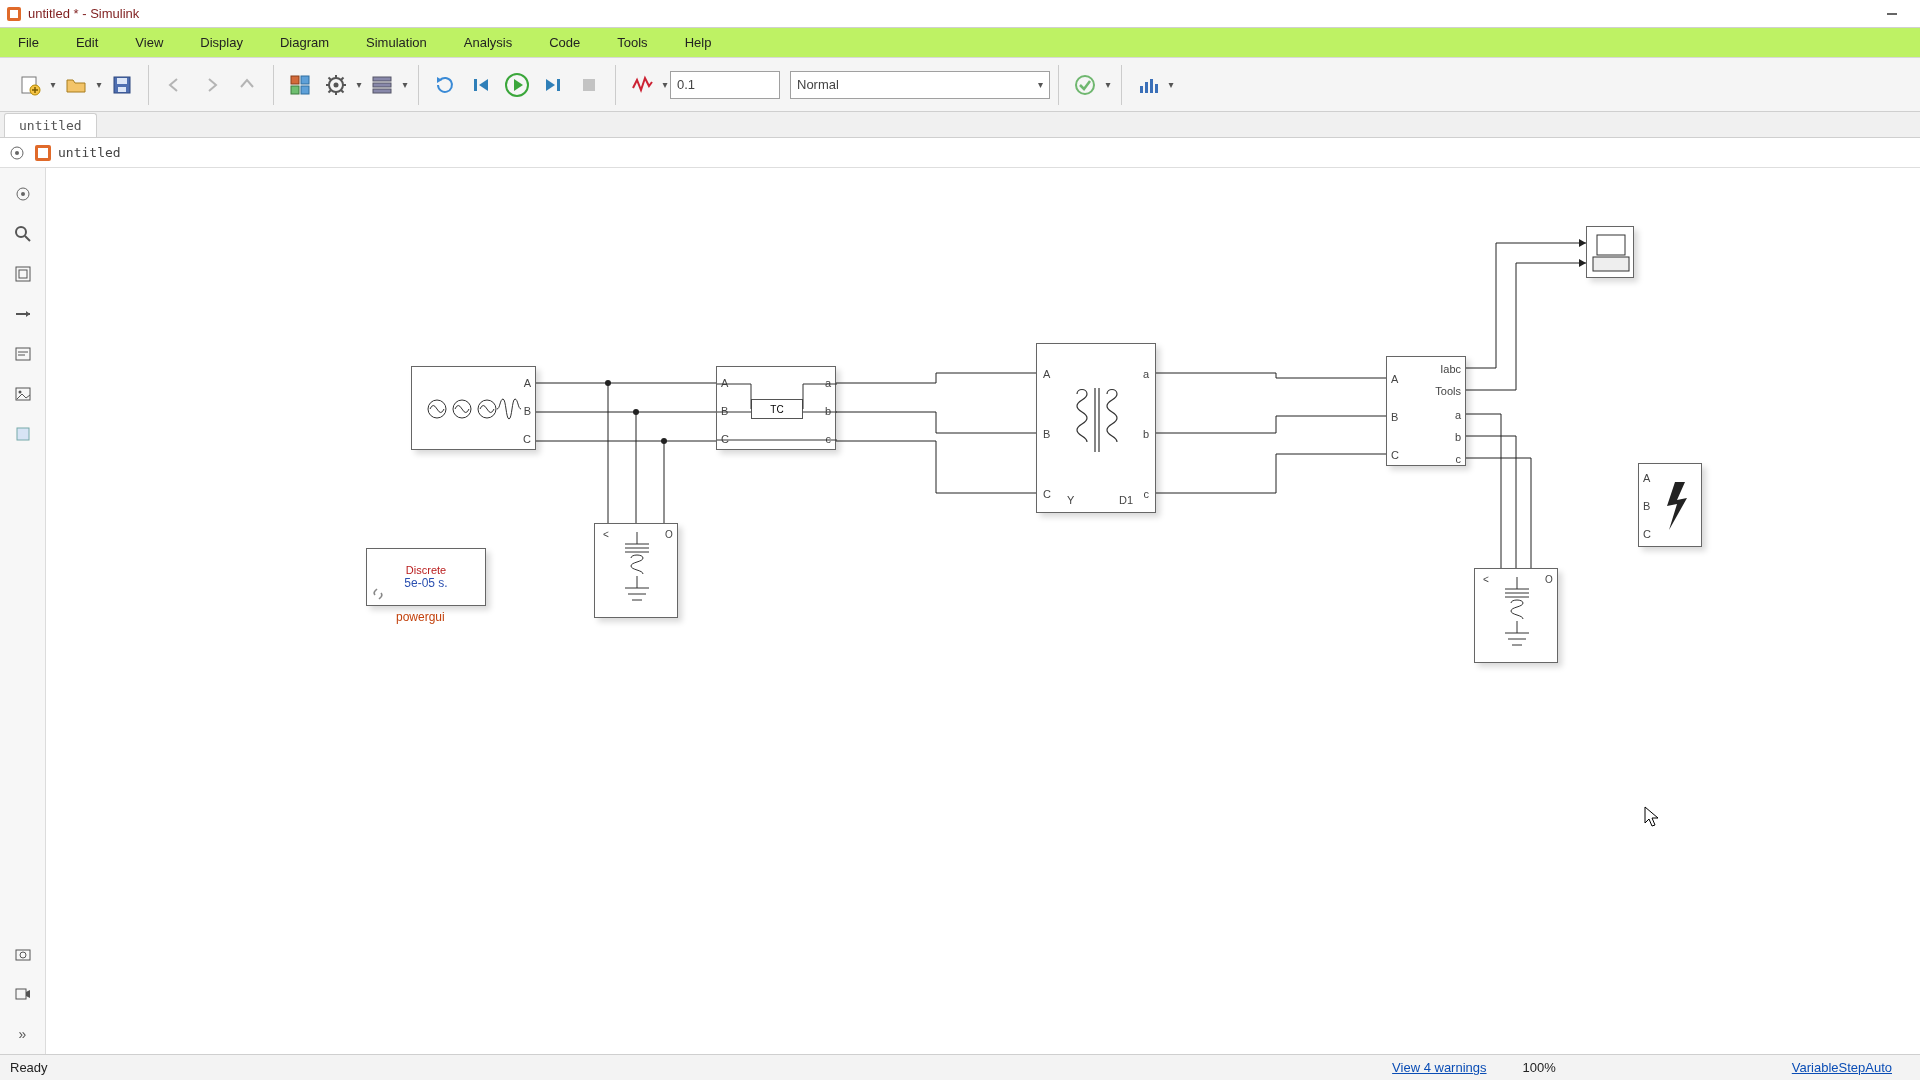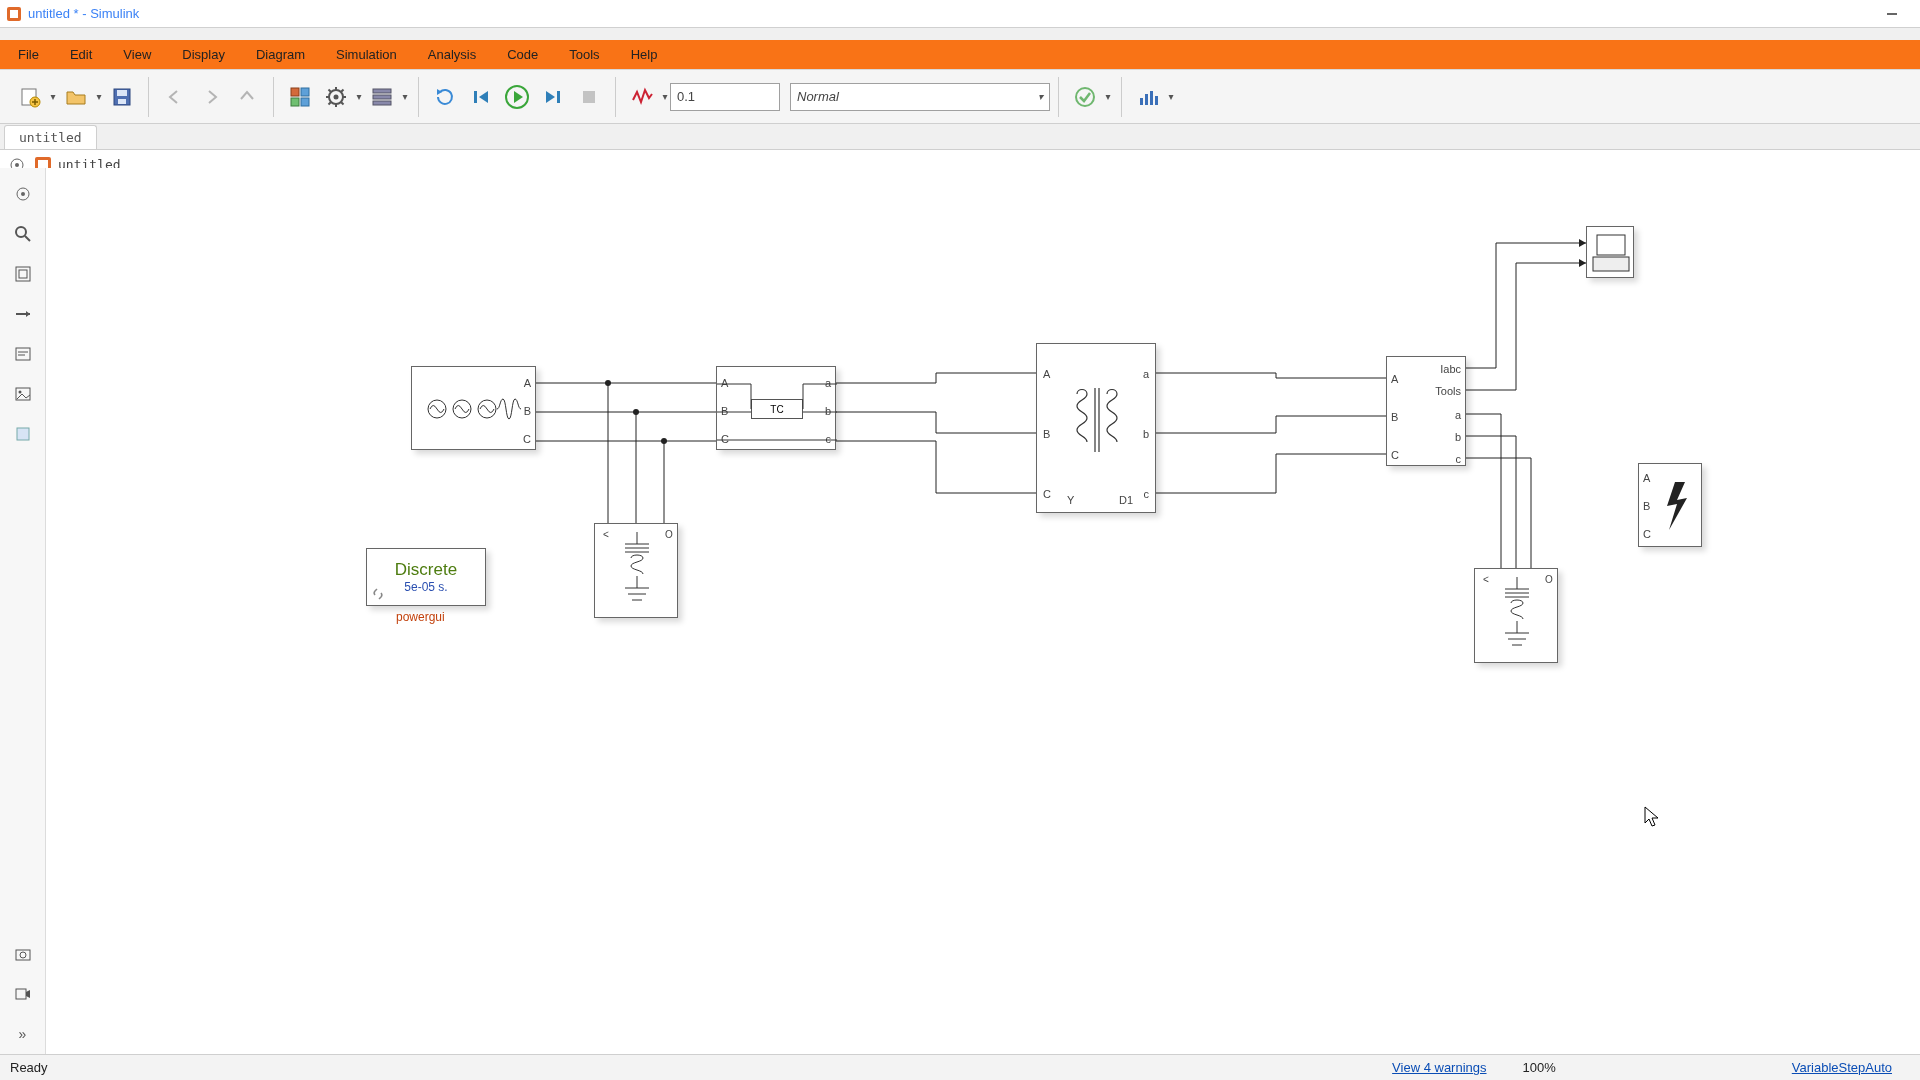--- a/index.html
+++ b/index.html
@@ -1,36 +1,36 @@
 <!DOCTYPE html>
 <html><head>
 <meta charset="utf-8">
 <style>
   * { box-sizing: border-box; margin: 0; padding: 0; user-select: none; }
   html, body { width: 1920px; height: 1080px; font-family: "Segoe UI", Tahoma, sans-serif; font-size: 13px; background: #f0f0f0; overflow: hidden; }
 
   
   .titlebar { height: 28px; background: #ffffff; display: flex; align-items: center; padding: 0 6px; border-bottom: 1px solid #d0d0d0; }
   .titlebar .app-icon { width: 16px; height: 16px; margin-right: 6px; display:inline-block; }
-  .titlebar .title { color: #3b82f6; }
+  .titlebar .title { color: #7f1d1d; }
   .titlebar .spacer { flex: 1; }
   .win-btn { width: 44px; height: 100%; display:flex; align-items:center; justify-content:center; }
 
   
-  .menubar { height: 30px; background: #f97316; display: flex; align-items: center; padding: 0 8px; gap: 11px; border-bottom: 1px solid #d8d8d8; margin-top: 12px;}
+  .menubar { height: 30px; background: #bef264; display: flex; align-items: center; padding: 0 8px; gap: 17px; border-bottom: 1px solid #d8d8d8;}
   .menubar .item { padding: 4px 10px; color:#222; }
 
   
   .toolbar { height: 54px; background: #f5f5f5; border-bottom: 1px solid #cfcfcf; display: flex; align-items: center; padding: 0 6px; }
   .tb-group { display:flex; align-items:center; height:100%; padding:0 6px; }
   .tb-sep { width:1px; height: 40px; background:#cccccc; margin: 0 2px; }
   .tb-btn { width: 32px; height: 32px; display:flex; align-items:center; justify-content:center; border:1px solid transparent; border-radius:2px; margin:0 2px;}
   .tb-dd { width:10px; display:flex; align-items:center; justify-content:center;}
   .tb-input { height:28px; border:1px solid #a0a0a0; background:#fff; padding:0 6px; font-size:13px; color:#444;}
-  .tb-select { height:28px; border:1px solid #a0a0a0; background:#fff; padding:0 6px; font-size:13px; color:#444; display:flex; align-items:center; justify-content:space-between;font-style:italic;}
+  .tb-select { height:28px; border:1px solid #a0a0a0; background:#fff; padding:0 6px; font-size:13px; color:#444; display:flex; align-items:center; justify-content:space-between;}
   .chev { font-size:10px; color:#555; }
 
   
   .tabstrip { height: 26px; background:#f0f0f0; border-bottom:1px solid #cfcfcf; display:flex; align-items:flex-end; padding-left:4px;}
   .tab { padding:4px 14px; background:#fafafa; border:1px solid #cfcfcf; border-bottom:none; border-radius:3px 3px 0 0; color:#555; font-family: monospace;}
   .tab.active { background:#ffffff; }
 
   
   .breadrow { height: 30px; background:#ffffff; border-bottom:1px solid #dedede; display:flex; align-items:center; padding:0 6px; gap:6px;}
   .bc-btn { width:22px; height:22px; display:flex; align-items:center; justify-content:center; border:1px solid transparent;}
@@ -373,21 +373,21 @@
         <polygon points="1540,75 1533,71 1533,79" fill="#222"></polygon>
         <polygon points="1540,95 1533,91 1533,99" fill="#222"></polygon>
 
         <polyline class="wire" points="1420,246 1455,246 1455,400"></polyline>
         <polyline class="wire" points="1420,268 1470,268 1470,400"></polyline>
         <polyline class="wire" points="1420,290 1485,290 1485,400"></polyline>
       </g>
     </svg>
 
     <div class="blk" style="left:320px; top:380px; width:120px; height:58px; display:flex; flex-direction:column; align-items:center; justify-content:center;">
-      <span style="color:#4d7c0f; font-size:17px;">Discrete</span>
+      <span style="color:#b91c1c; font-size:11px;">Discrete</span>
       <span style="color:#2a4fb0; font-size:12px;">5e-05 s.</span>
       <svg style="position:absolute; left:4px; bottom:4px;" width="14" height="14" viewBox="0 0 14 14">
           <path d="M4 8a3 3 0 0 1 0-4l2-2M10 6a3 3 0 0 1 0 4l-2 2" fill="none" stroke="#888" stroke-width="1.5"></path>
         </svg>
     </div>
     <div class="lbl" style="left:350px; top:442px;">powergui</div>
 
     <div class="blk" style="left:365px; top:198px; width:125px; height:84px;">
       <svg width="125" height="84" viewBox="0 0 125 84">
         <circle cx="25" cy="42" r="9" fill="none" stroke="#333"></circle>

